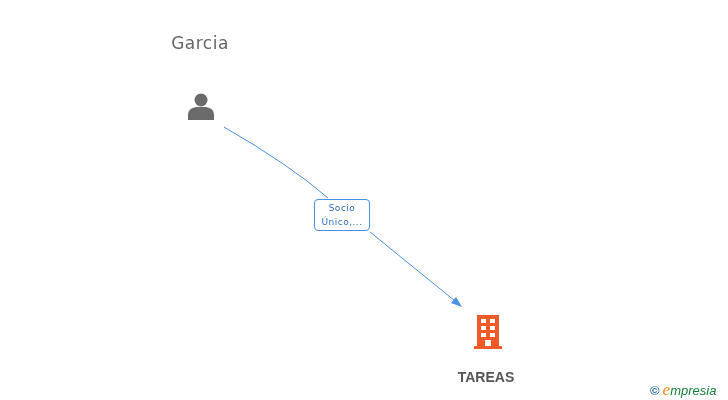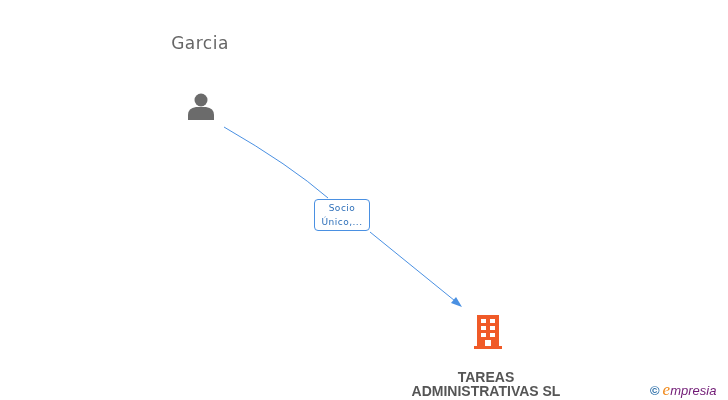--- a/index.html
+++ b/index.html
@@ -14,21 +14,21 @@
                 box-sizing:border-box; text-align:center; font-size:9px; line-height:14px;
                 color:#2d6fb9; padding-top:1px; letter-spacing:0.5px; }
   .company-icon { position:absolute; left:473px; top:315px; }
   .company-label { position:absolute; left:400px; top:354px; width:172px; text-align:center;
                    font-size:14px; line-height:14px; color:#555; font-weight:bold;
                    font-family:"Liberation Sans", sans-serif;margin-top:16px; }
   .brand { position:absolute; left:650px; top:380px; font-size:13px; color:#2b6ea8;
            font-family:"Liberation Sans", sans-serif; }
   .brand .copy { font-weight:bold; margin-right:3px; }
   .brand .e { color:#f08a1c; font-style:italic; font-family:"Liberation Serif", serif; font-size:17px; }
-  .brand .rest { color:#701a75; font-style:italic; }
+  .brand .rest { color:#15803d; font-style:italic; }
 </style>
 </head>
 <body>
 
 <svg class="edges" width="728" height="400">
   <path d="M224,127 Q290,165 328,198" fill="none" stroke="#4a90e2" stroke-width="1"></path>
   <path d="M370,232 L460,305" fill="none" stroke="#4a90e2" stroke-width="1"></path>
   <polygon points="462,307 451,303 456,297" fill="#4a90e2"></polygon>
 </svg>
 
@@ -59,18 +59,17 @@
         <rect x="17" y="11" width="5" height="4"></rect>
       <rect x="8" y="18" width="5" height="4"></rect>
         <rect x="17" y="18" width="5" height="4"></rect>
       <rect x="12" y="25" width="6" height="6"></rect>
     </g>
   </svg>
 </div>
 
 <div class="company-label">
   <div>TAREAS</div>
-  <div>ADMINISTRATIVAS SL</div>
 </div>
 
 <div class="brand">
   <span class="copy">©</span><span class="e">e</span><span class="rest">mpresia</span>
 </div>
 
 </body></html>

